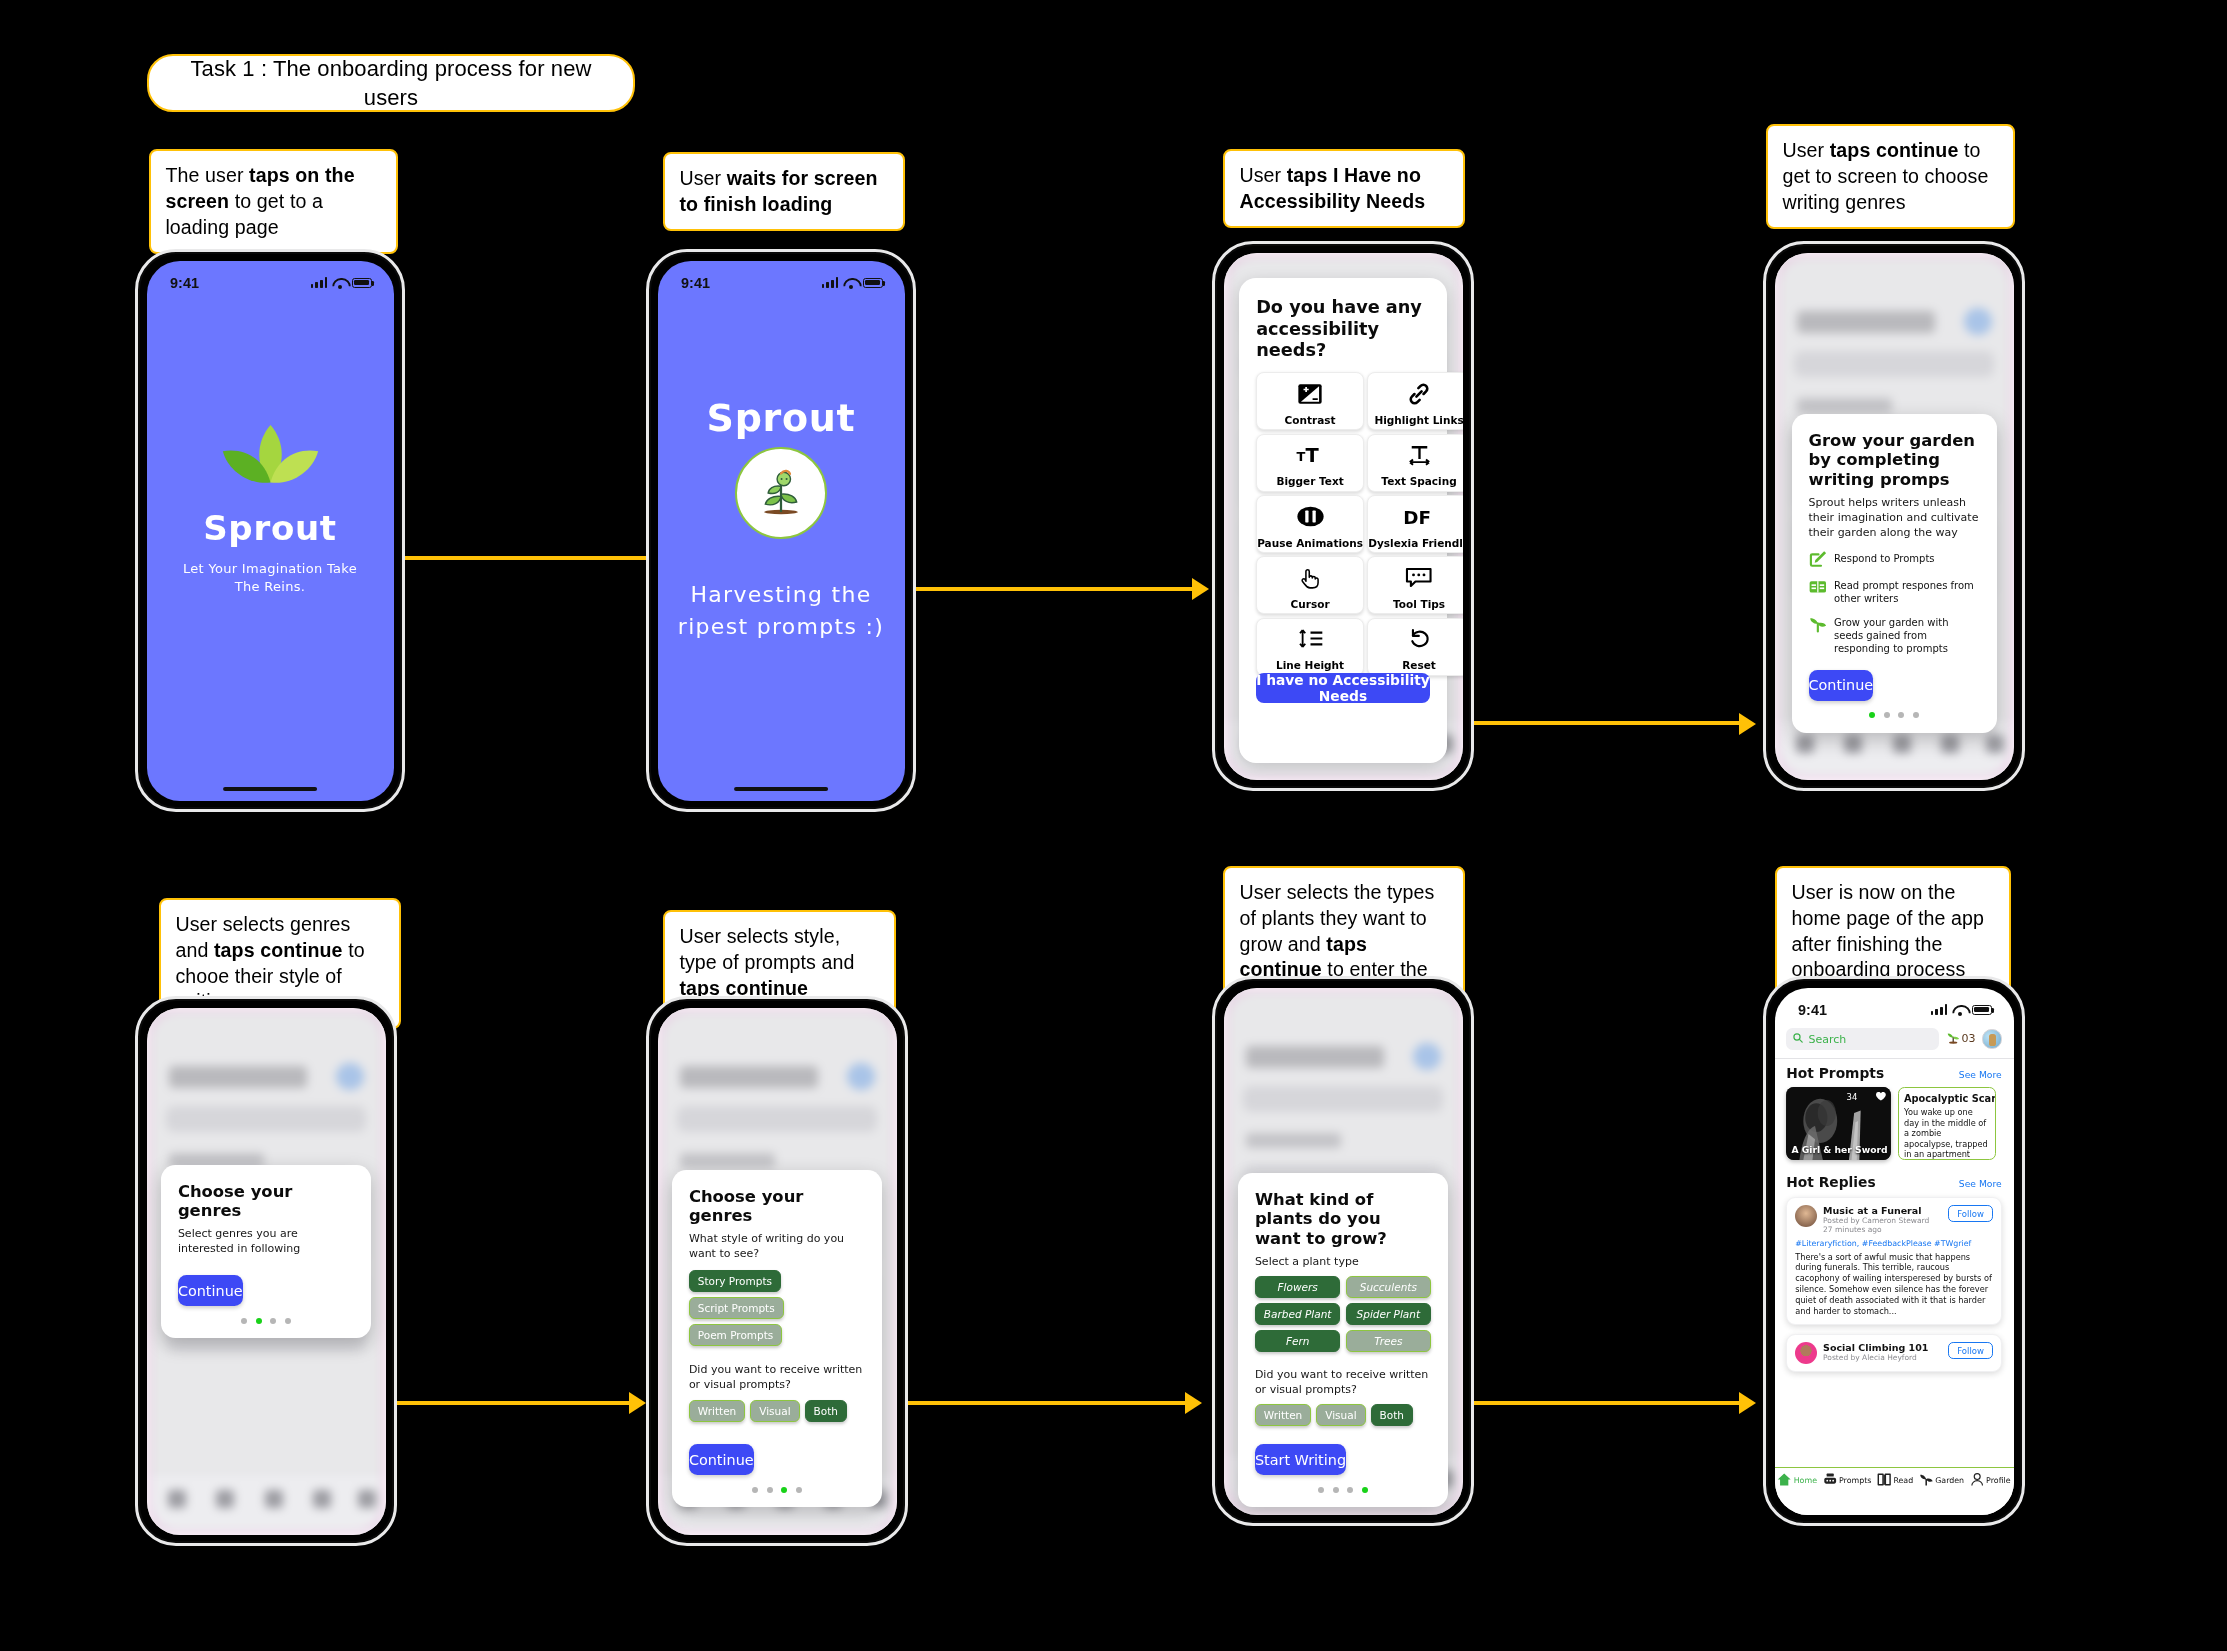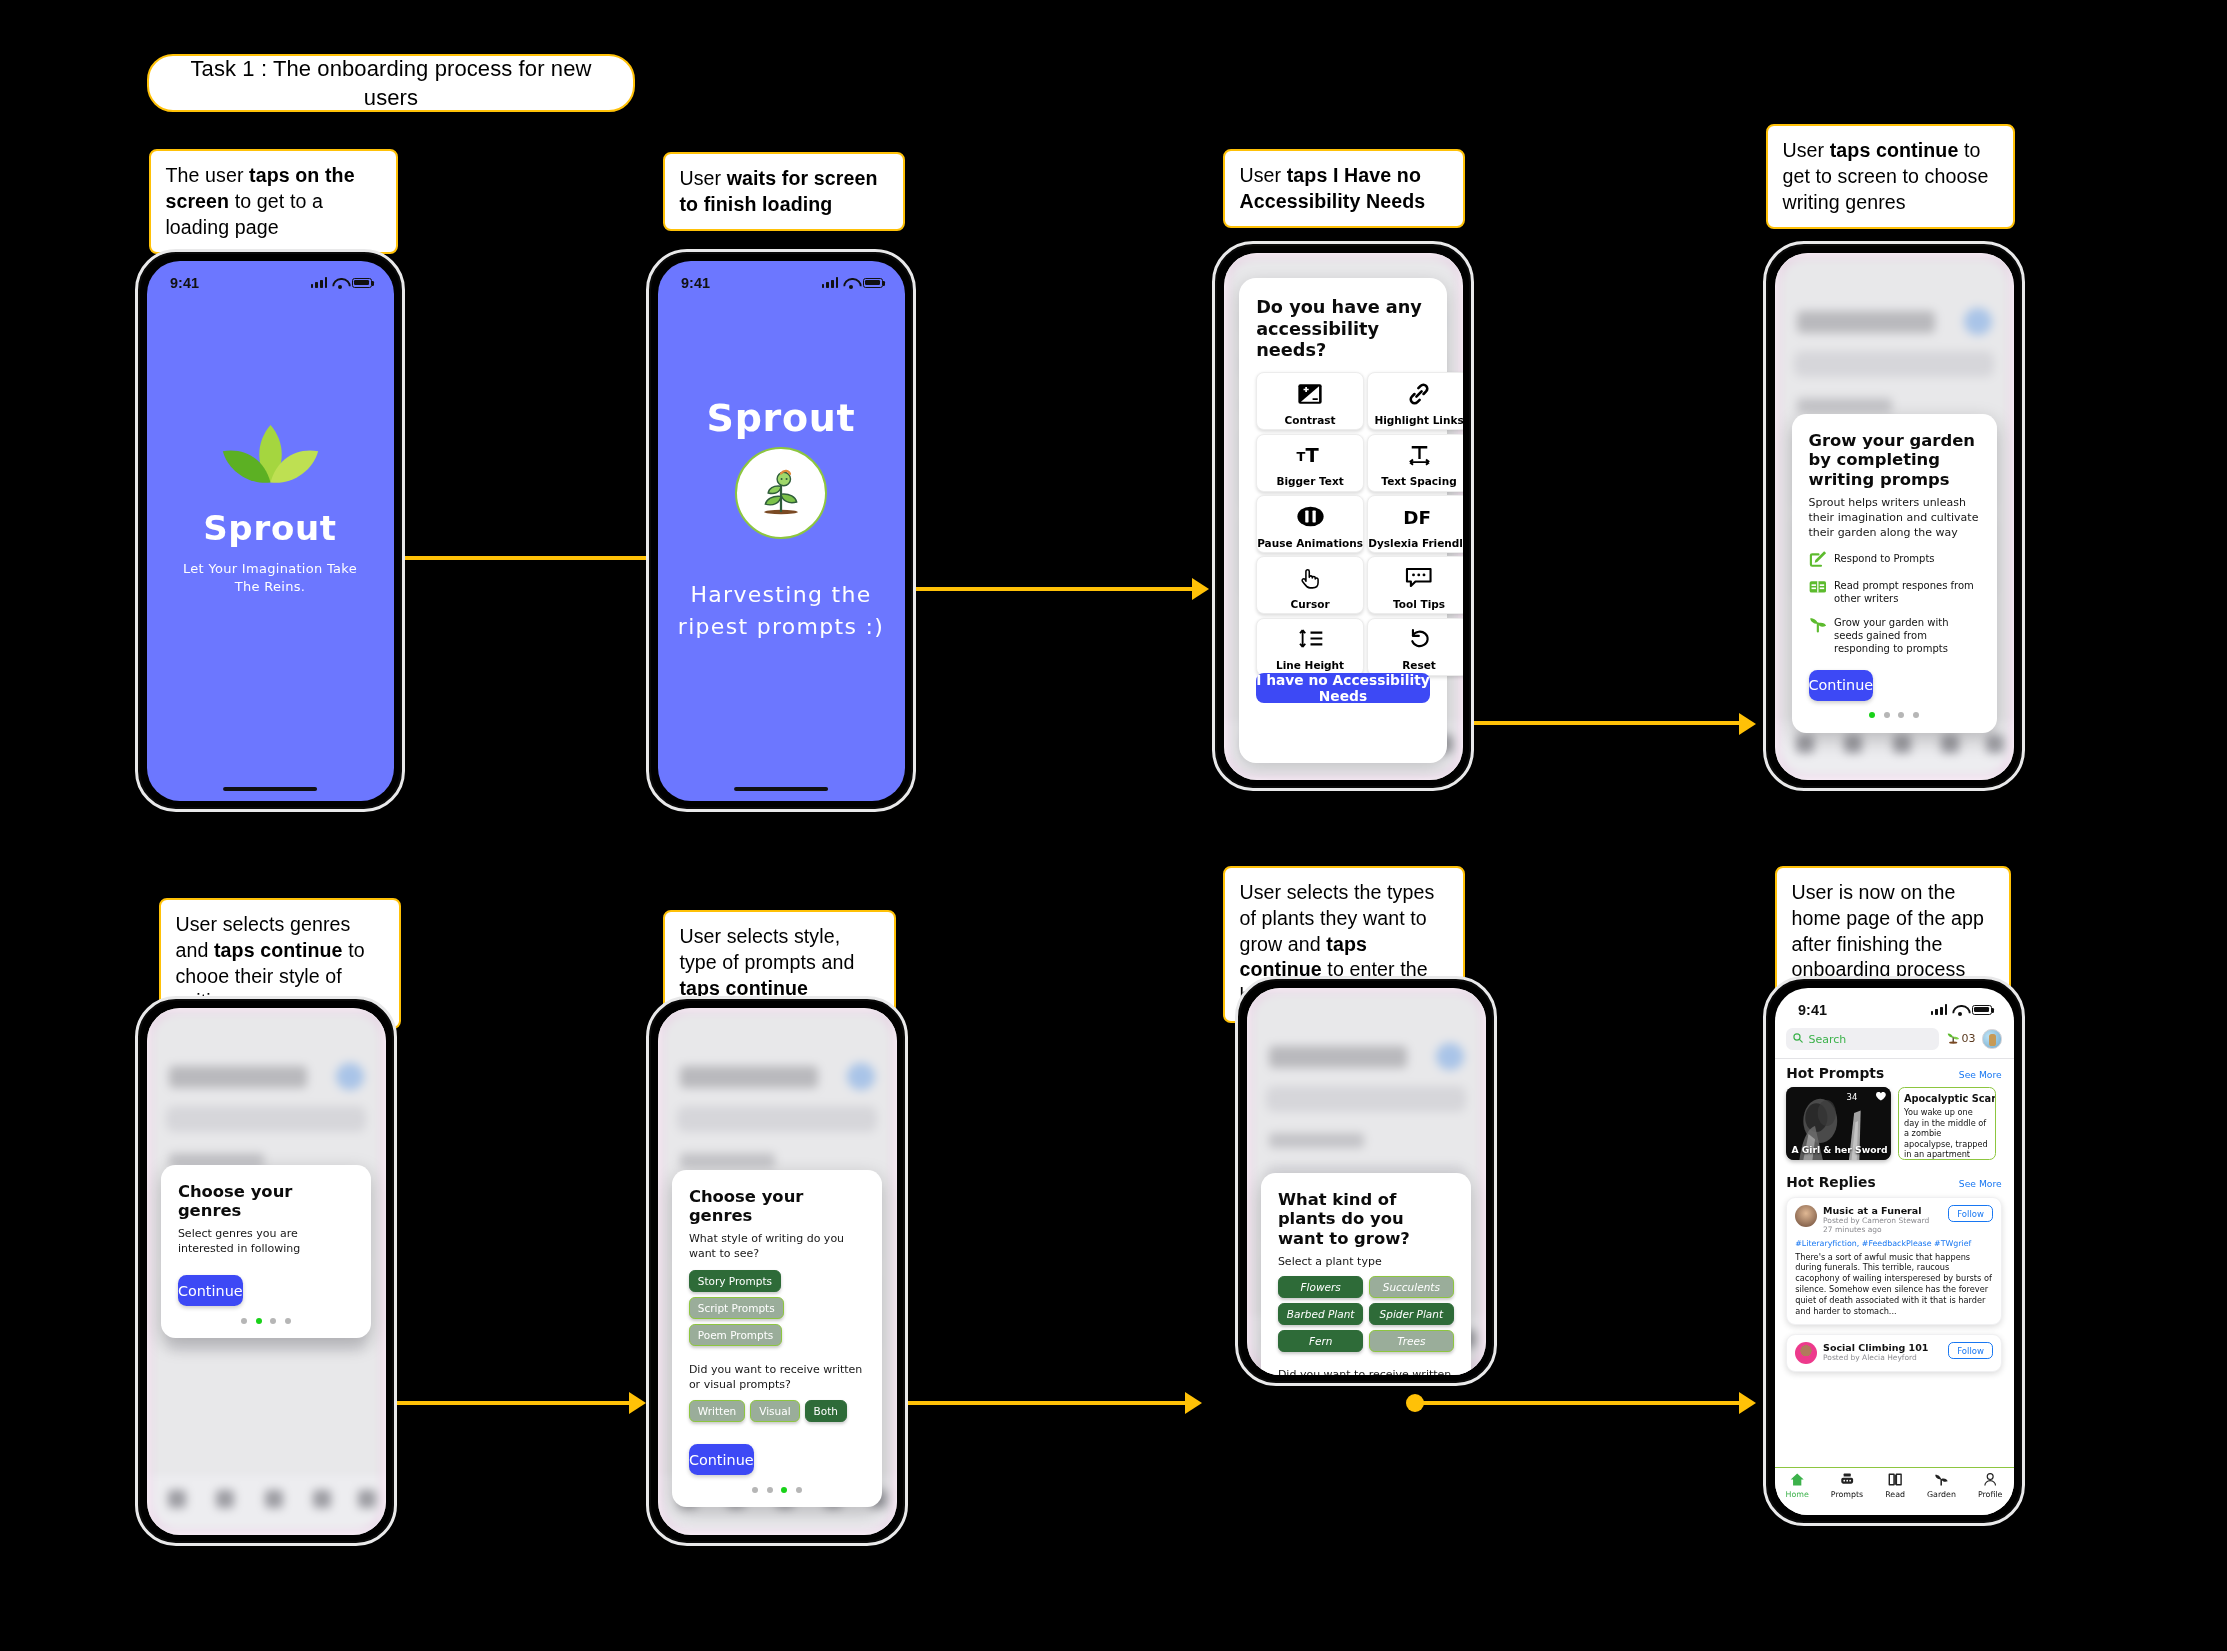--- a/index.html
+++ b/index.html
@@ -232,21 +232,21 @@
            font-size:8.5px; padding:2.6px 7.9px; background:#fff; align-self:flex-start;
            font-family:"DejaVu Sans",sans-serif;}
   .tags{ font-size:7.9px; color:#1877F2; margin-top:4.6px; font-family:"DejaVu Sans",sans-serif;}
   .r-body{ font-size:8.2px; line-height:1.32; color:#111; margin-top:3.9px;
            font-family:"DejaVu Sans",sans-serif;}
   .tabbar{
     position:absolute; left:0; right:0; bottom:0; height:48px; background:#fff;
     border-top:1.3px solid #8DC63F; display:flex; align-items:flex-start;
     justify-content:space-around; padding-top:5.2px;
   }
-  .tabitem{ display:flex; flex-direction:column; align-items:center; gap:2px;
+  .tabitem{ display:flex; flex-direction:row; align-items:center; gap:2px;
             font-size:7.9px; color:#111; font-family:"DejaVu Sans",sans-serif;}
   .tabitem.active{ color:#3CB24B; }
 
   
   .conn{ position:absolute; height:0; border-top:4.6px solid #FFC107; }
   .dot{ position:absolute; width:18.3px;height:18.3px;border-radius:50%;background:#FFC107; }
   .arrowhead{
     position:absolute; width:0;height:0;
     border-left:17px solid #FFC107;
     border-top:11px solid transparent; border-bottom:11px solid transparent;
@@ -645,21 +645,21 @@
       <div class="dots">
           <i></i>
           <i></i>
           <i class="on"></i>
           <i></i>
         </div>
     </div>
   </div>
 </div>
 
-<div class="phone" style="left:1212px; top:976px; width:262px; height:410px;margin-left:23px;">
+<div class="phone" style="left:1212px; top:976px; width:262px; height:550px;">
   <div class="screen">
     <div class="bgapp">
       <div class="bg-title"></div>
         <div class="bg-av"></div>
         <div class="bg-search"></div>
       <div class="bg-h2"></div>
         <div class="bg-card"></div>
         <div class="bg-card2"></div>
       <div class="bg-nav">
           <span style="left:21px"></span>

